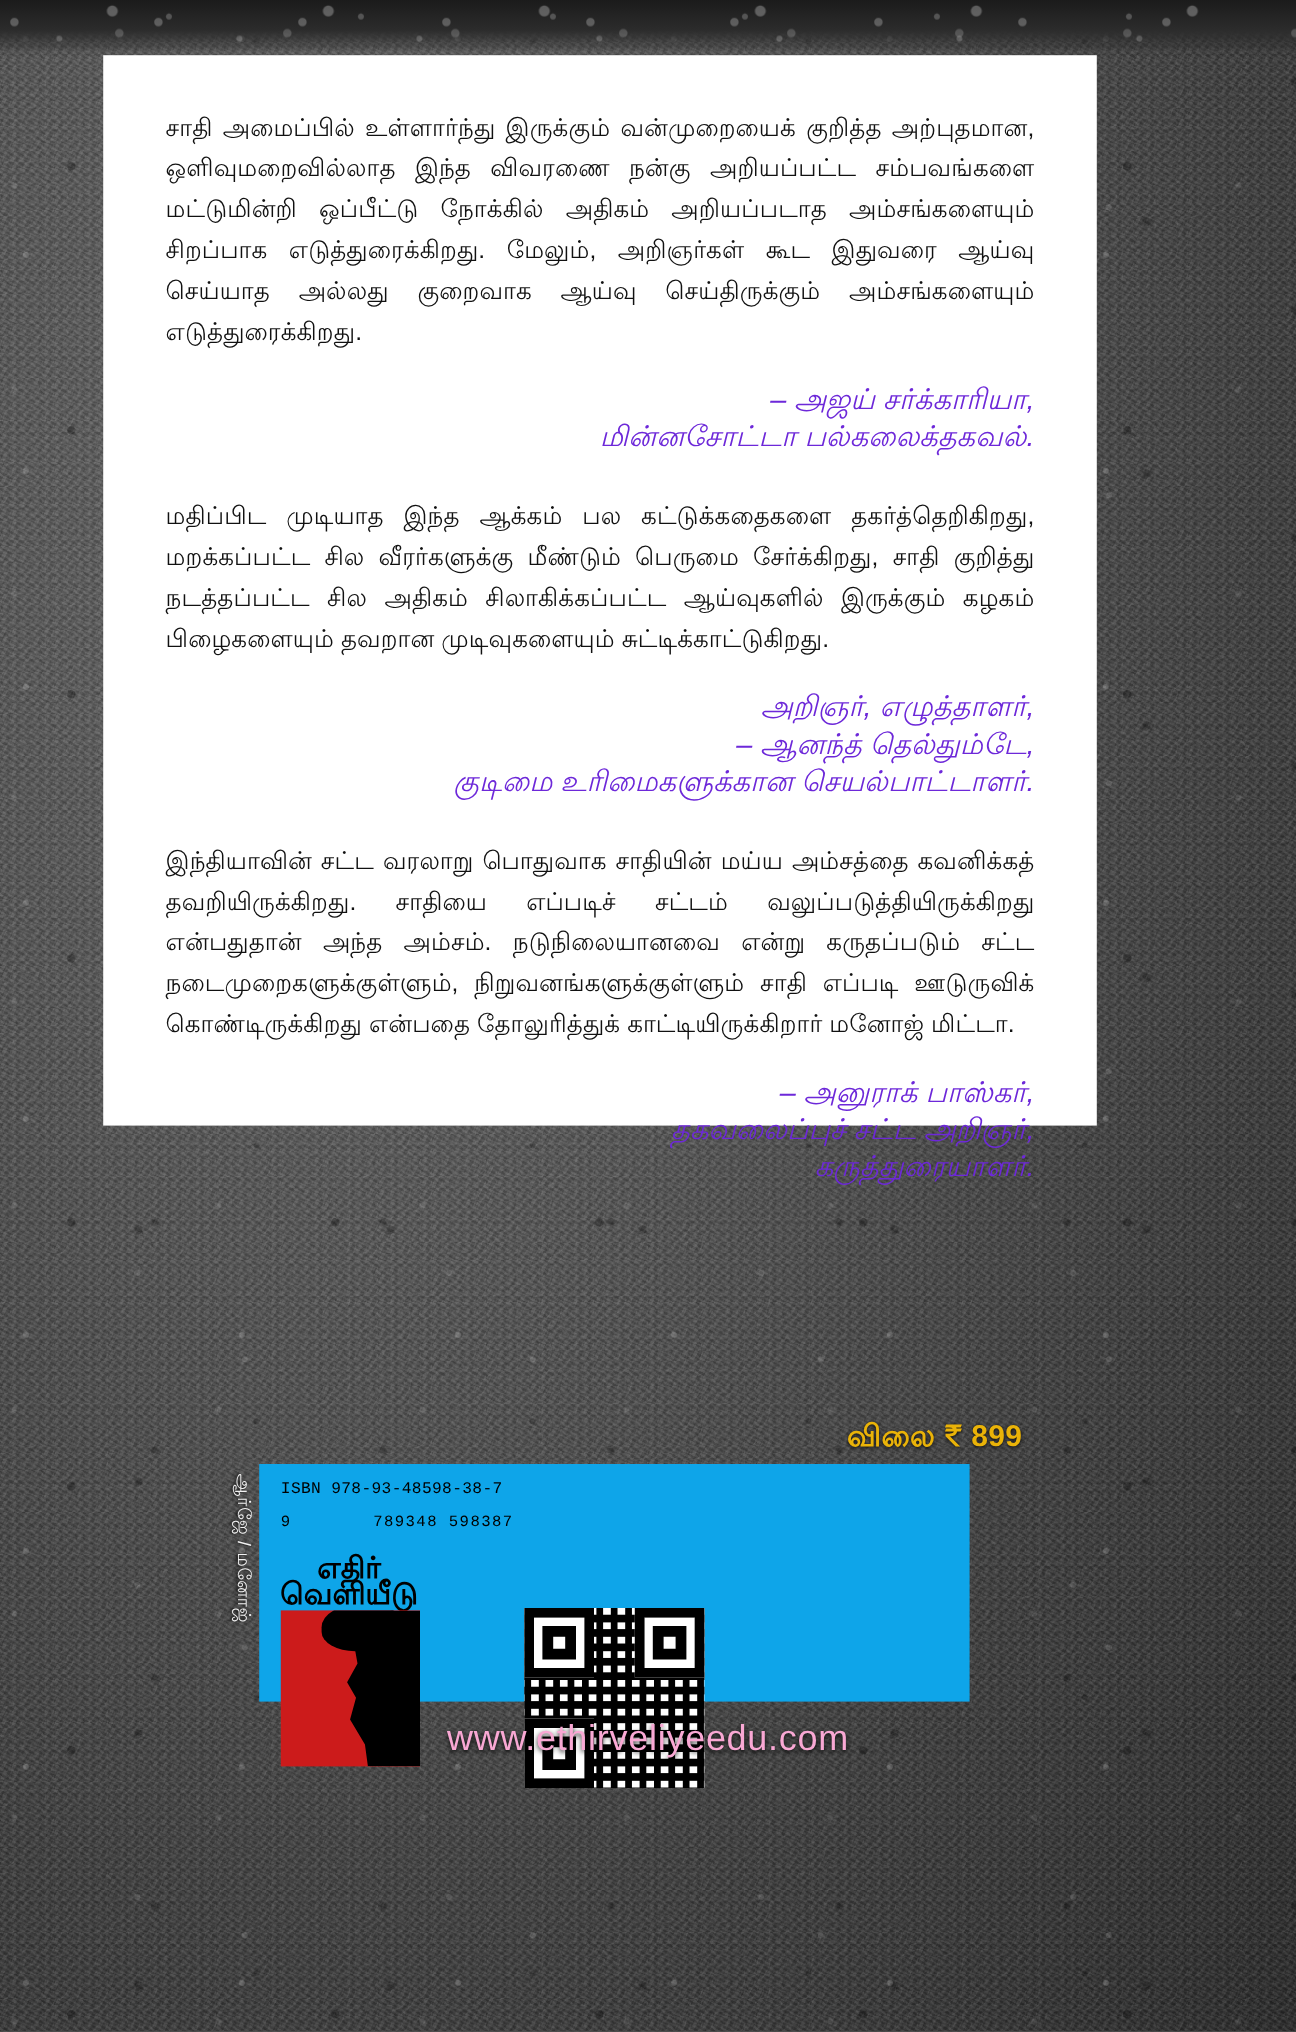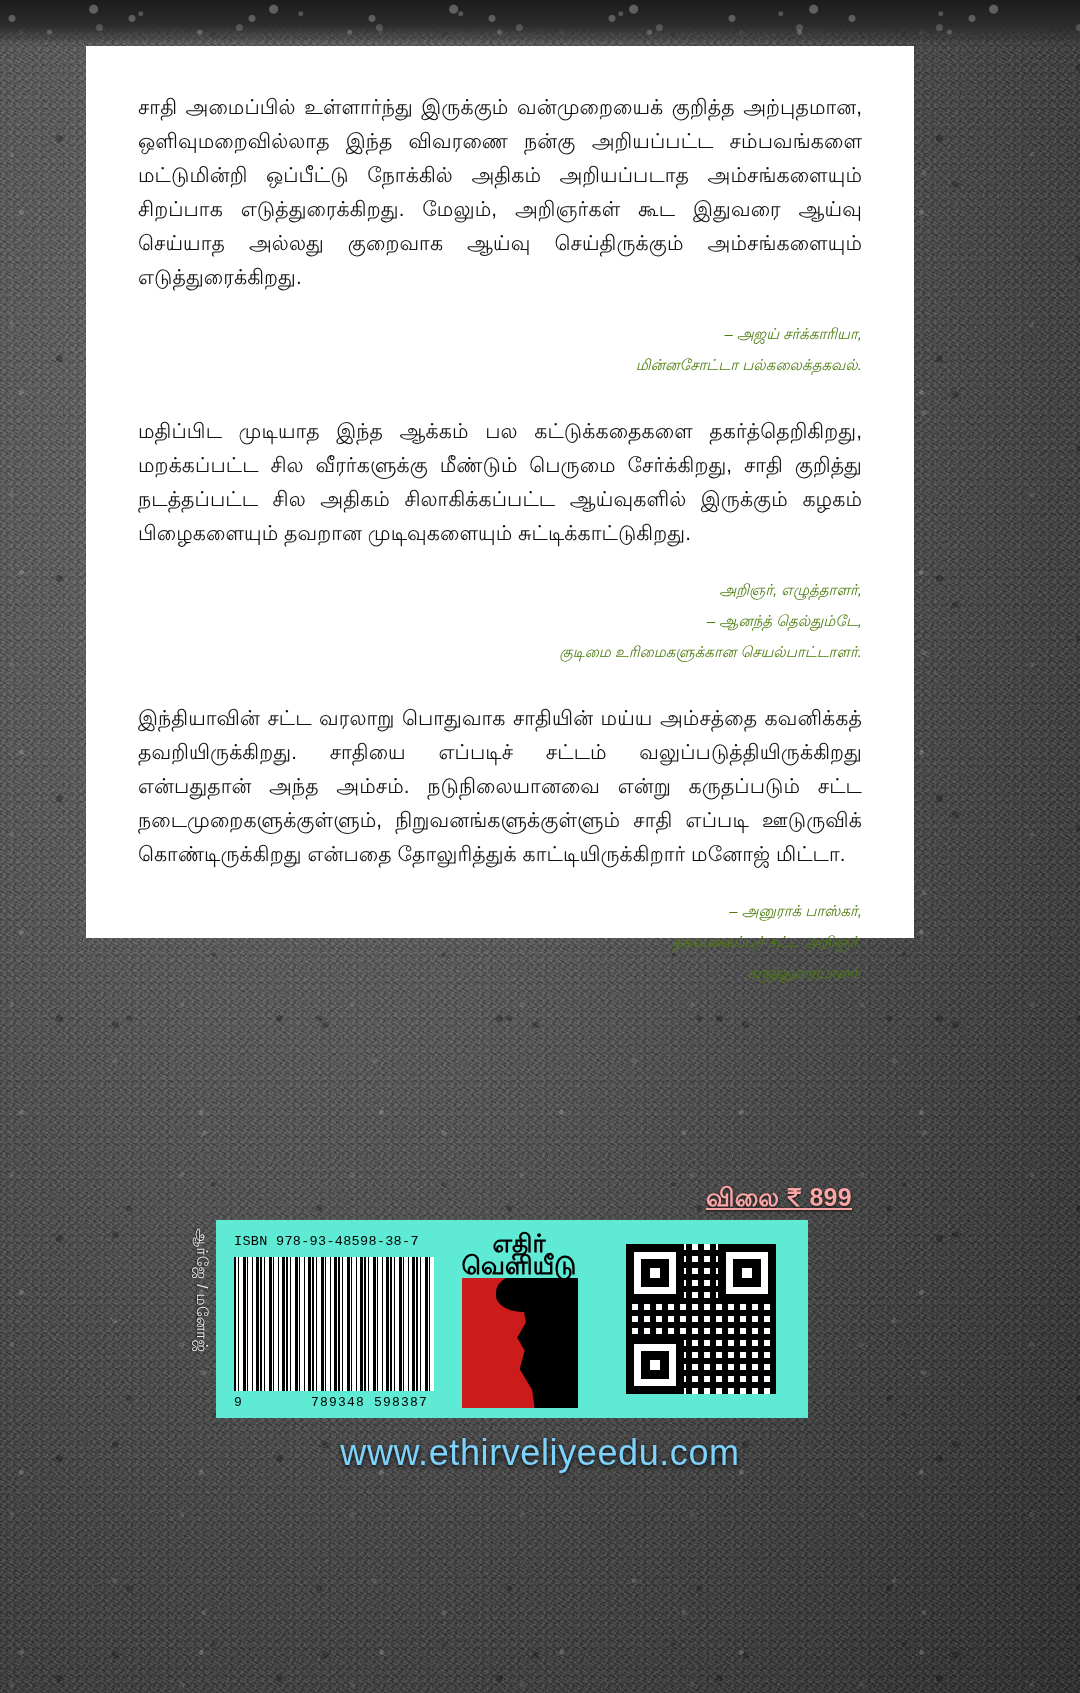--- a/index.html
+++ b/index.html
@@ -79,40 +79,39 @@
     font-size: 20.5px;
     line-height: 34px;
     color: #111111;
     text-align: justify;
     margin: 0 0 24px 0;
     letter-spacing: 0.1px;
   }
   .attribution {
     font-family: "Liberation Sans", sans-serif;
     font-style: italic;
-    font-size: 15px;
+    font-size: 24px;
     line-height: 31px;
-    color: #4d7c0f;
+    color: #6d28d9;
     text-align: right;
     margin: 0 0 34px 0;
   }
   .attribution .line { display: block; }
   .block { margin-bottom: 2px; }
 
   
   #price {
     position: absolute;
     right: 228px;
     top: 1183px;
     font-size: 25px;
     font-weight: bold;
-    color: #fca5a5;
+    color: #eab308;
     letter-spacing: 0.3px;
     text-shadow: 0 1px 3px rgba(0,0,0,0.85);
-    text-decoration: underline;
   }
 
   
   #spine-text {
     position: absolute;
     left: 186px;
     top: 1228px;
     width: 26px;
     height: 150px;
     color: #f2f2f2;
@@ -124,23 +123,24 @@
     text-shadow: 0 1px 2px rgba(0,0,0,0.9);
   }
 
   
   #bottom-bar {
     position: absolute;
     left: 216px;
     top: 1220px;
     width: 592px;
     height: 198px;
-    background: #5eead4;
+    background: #0ea5e9;
     display: flex;
     align-items: stretch;
+    flex-direction: column;
   }
 
   
   #barcode-block {
     width: 228px;
     padding: 14px 10px 8px 18px;
     box-sizing: border-box;
     display: flex;
     flex-direction: column;
   }
@@ -251,22 +251,22 @@
     background: #fff;
     box-shadow: inset 0 0 0 7px #fff, inset 0 0 0 16px #000;
   }
 
   
   #website {
     position: absolute;
     left: 0; right: 0;
     top: 1432px;
     text-align: center;
-    color: #7dd3fc;
-    font-size: 36px;
+    color: #f9a8d4;
+    font-size: 30px;
     letter-spacing: 0.6px;
     text-shadow: 0 2px 4px rgba(0,0,0,0.9);
   }
 </style>
 </head>
 <body>
 
 <div id="bg-texture"></div>
 <div id="bg-grain"></div>
 <div id="bg-top-band"></div>

